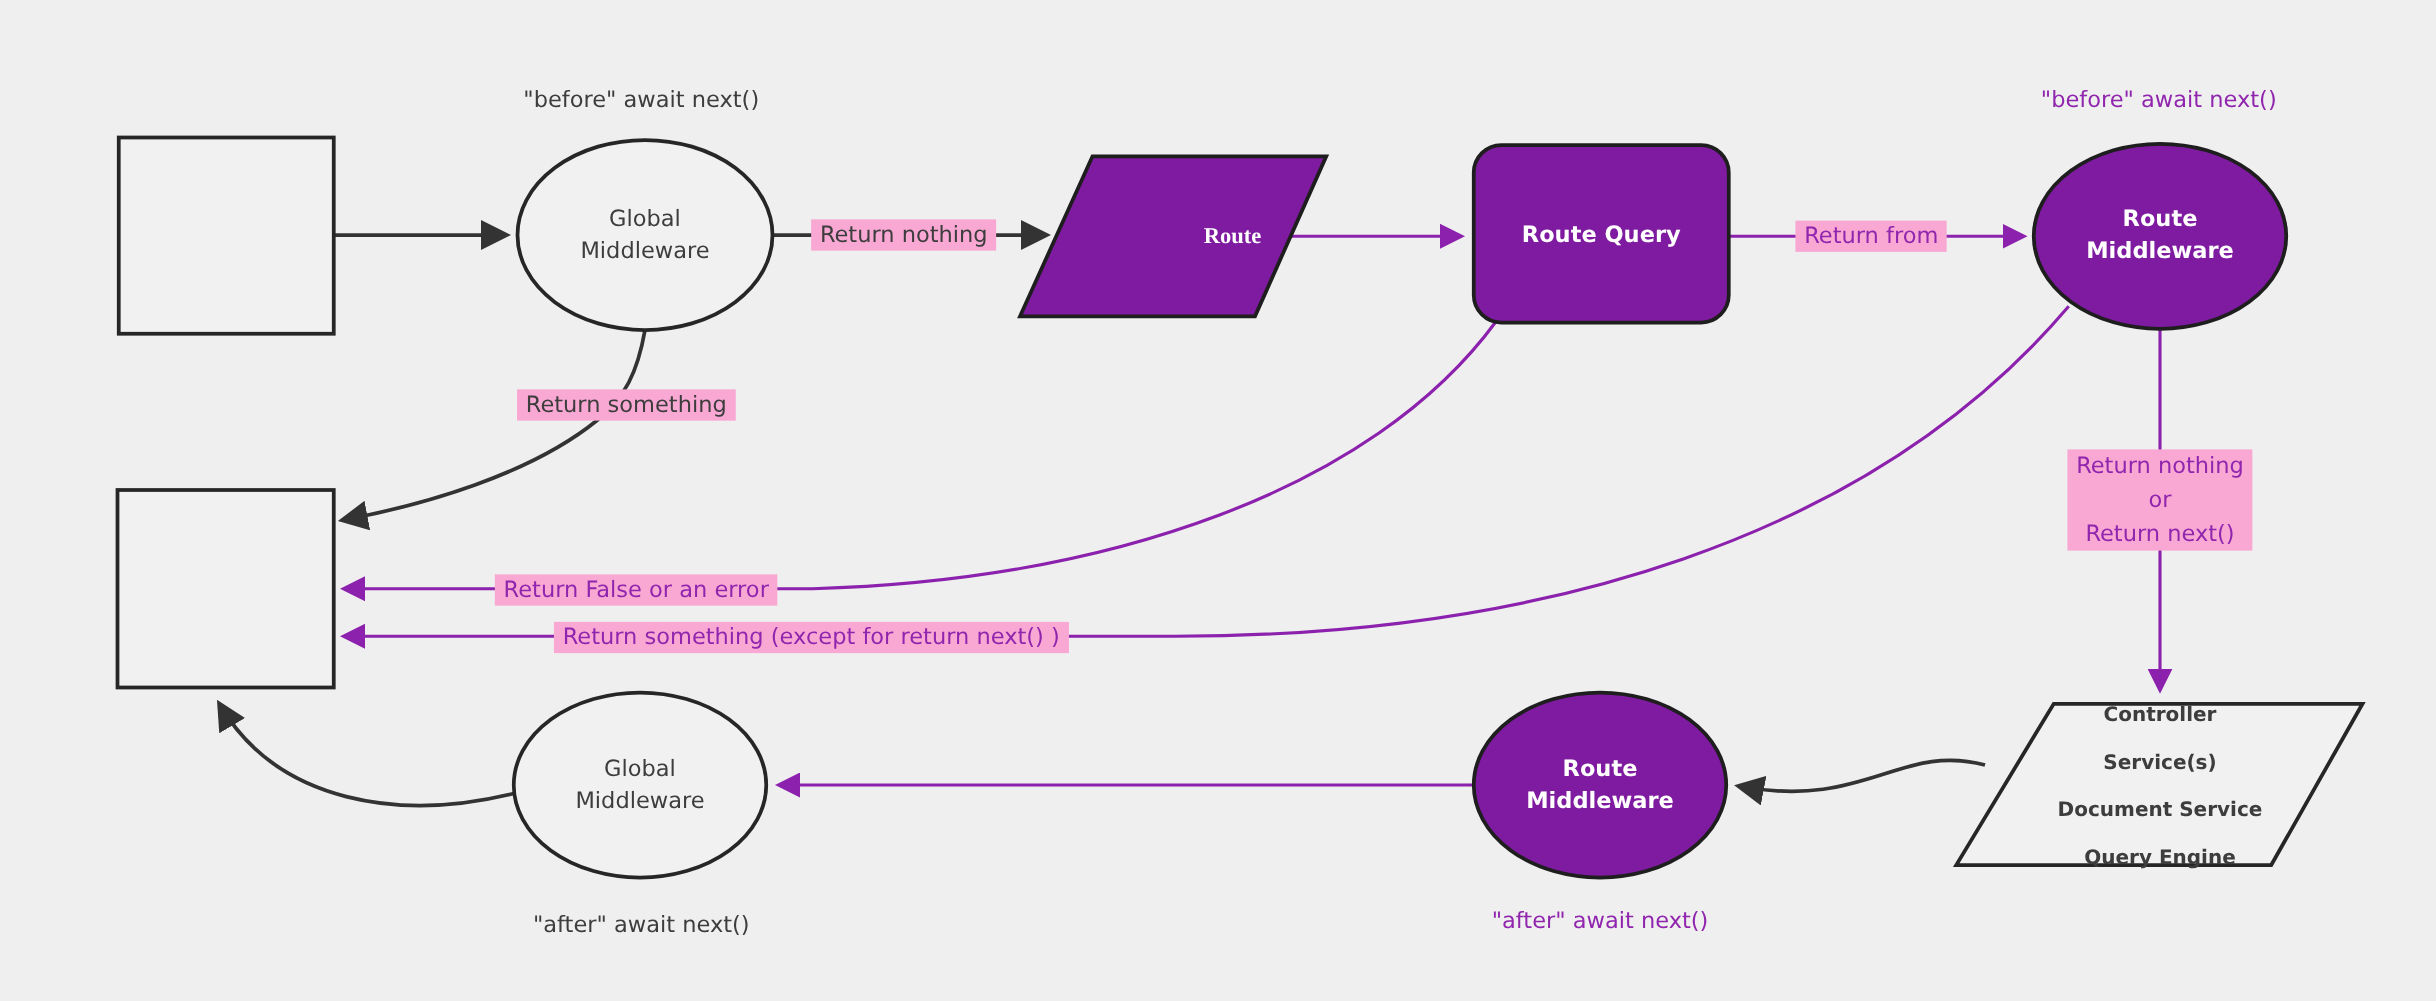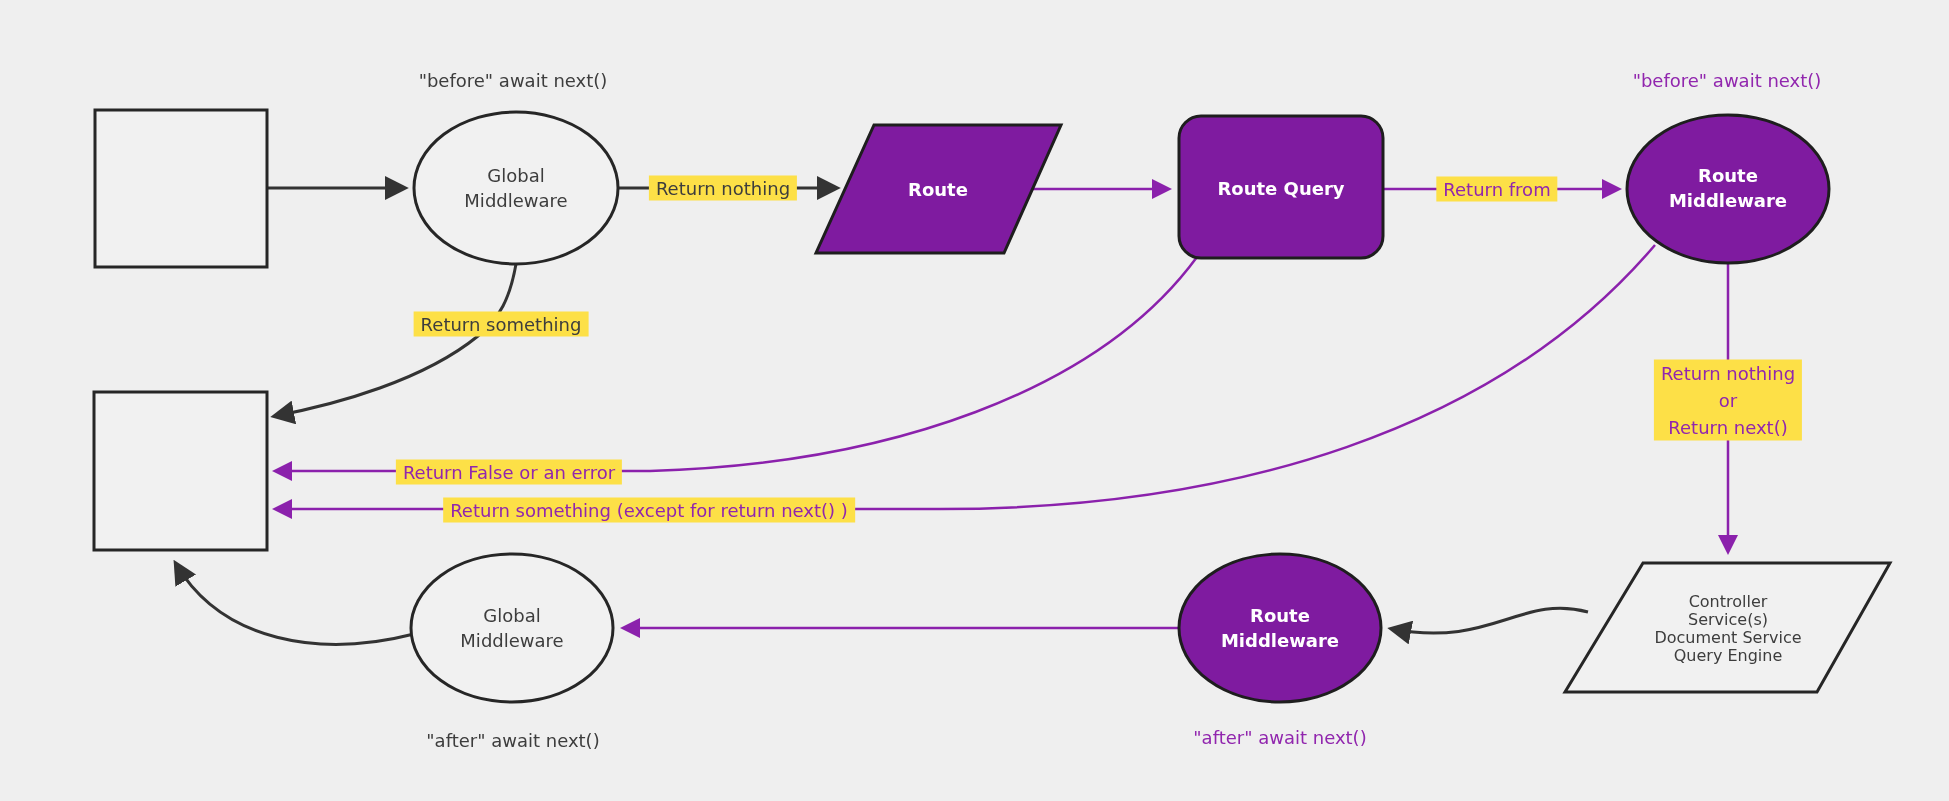--- a/index.html
+++ b/index.html
@@ -15,23 +15,23 @@
     position:absolute;
     transform:translate(-50%,-50%);
     font-size:18px;
     line-height:25px;
     color:#3d3d3d;
     text-align:center;
     white-space:normal;
   }
   .purple{color:#9126ae;}
   .white{color:#ffffff;font-weight:700;}
-  .mask{background:#fde047;padding:0 7px;white-space:nowrap;}
+  .mask{background:#f9a8d4;padding:0 7px;white-space:nowrap;}
   .pre{white-space:pre-line;}
-  .small{font-size:16px;line-height:18px;}
+  .small{font-size:16px;line-height:38px;font-weight:bold;}
 </style>
 </head>
 <body>
 
 <div id="canvas">
 
   <svg id="edges-shapes" width="1949" height="801" viewBox="0 0 1949 801">
     <defs>
       <marker id="ab" viewBox="0 0 10 10" refX="8" refY="5" markerWidth="8" markerHeight="8" orient="auto">
         <path d="M0,0 L10,5 L0,10 Z" fill="#333333"></path>
@@ -58,21 +58,21 @@
     <polygon points="874,125 1061,125 1004,253 816,253" fill="#7f1ba0" stroke="#1e1e1e" stroke-width="3"></polygon>
     <rect x="1179" y="116" width="204" height="142" rx="22" fill="#7f1ba0" stroke="#1e1e1e" stroke-width="3"></rect>
     <ellipse cx="1728" cy="189" rx="101" ry="74" fill="#7f1ba0" stroke="#1e1e1e" stroke-width="3"></ellipse>
     <polygon points="1643,563 1890,563 1817,692 1565,692" fill="#f1f1f1" stroke="#262626" stroke-width="3"></polygon>
     <ellipse cx="1280" cy="628" rx="101" ry="74" fill="#7f1ba0" stroke="#1e1e1e" stroke-width="3"></ellipse>
     <ellipse cx="512" cy="628" rx="101" ry="74" fill="#f1f1f1" stroke="#262626" stroke-width="3"></ellipse>
     <rect x="94" y="392" width="173" height="158" fill="#f1f1f1" stroke="#262626" stroke-width="3"></rect>
   </svg>
 
   <div class="lbl" style="left:516px;top:188px;width:130px;">Global Middleware</div>
-  <div class="lbl white" style="left:938px;top:189px;width:160px;">Route</div>
+  <div class="lbl white" style="left:986px;top:189px;width:160px;font-family:Liberation Serif, serif;">Route</div>
   <div class="lbl white" style="left:1281px;top:188px;width:180px;">Route Query</div>
   <div class="lbl white" style="left:1728px;top:188px;width:130px;">Route Middleware</div>
   <div class="lbl small pre" style="left:1728px;top:629px;width:230px;">Controller
 Service(s)
 Document Service
 Query Engine</div>
   <div class="lbl white" style="left:1280px;top:628px;width:130px;">Route Middleware</div>
   <div class="lbl" style="left:512px;top:628px;width:130px;">Global Middleware</div>
 
   <div class="lbl" style="left:513px;top:80px;white-space:nowrap;">"before" await next()</div>

